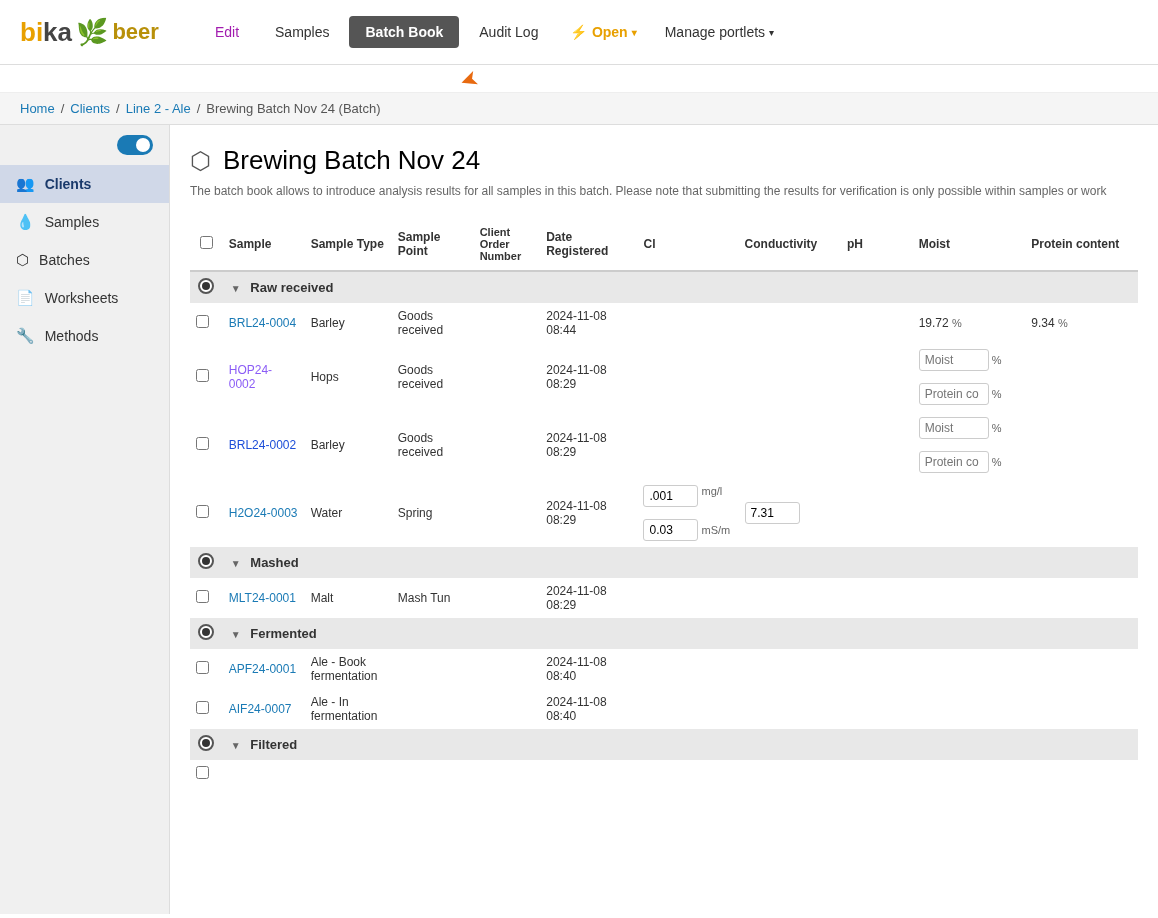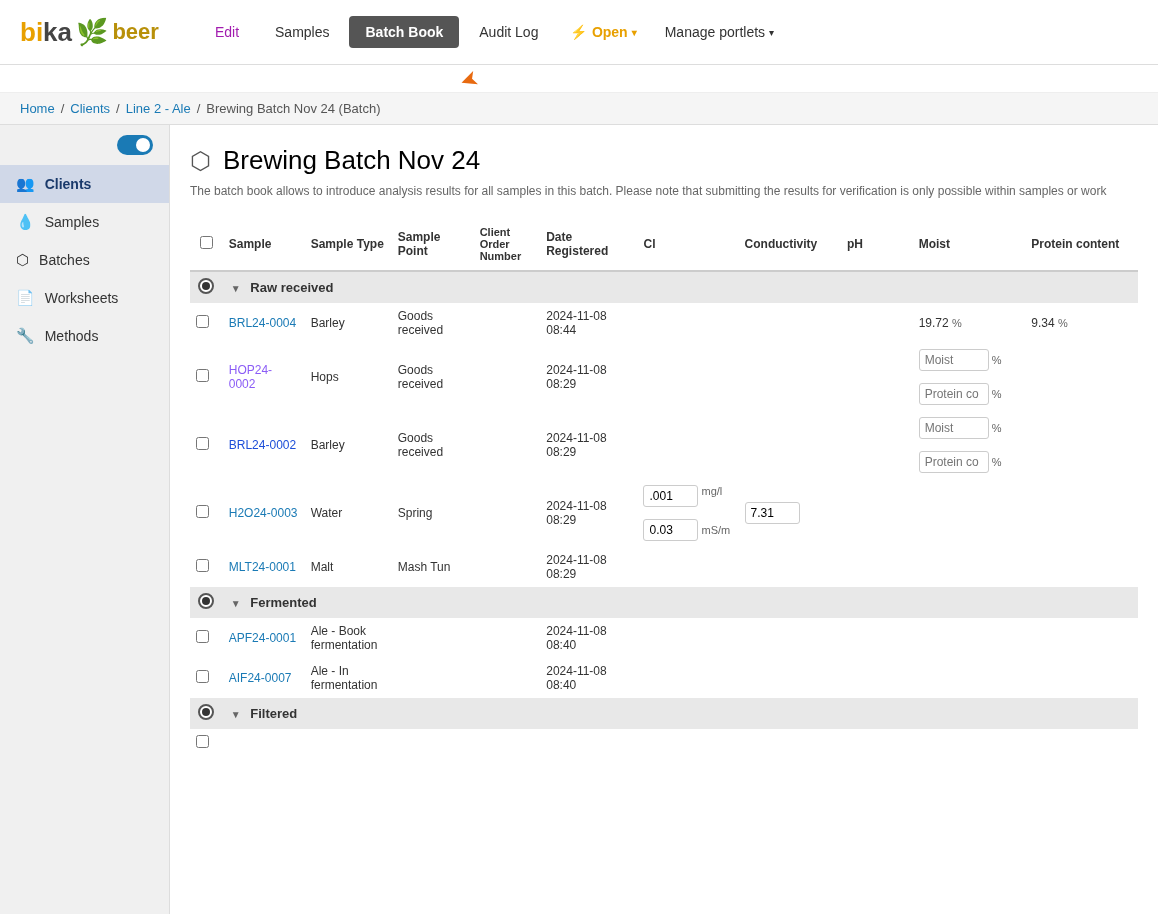--- a/index.html
+++ b/index.html
@@ -193,20 +193,31 @@
             <input type="text" value="0.03" style="width: 55px; border: 1px solid rgb(204, 204, 204); padding: 3px 5px; font-size: 12px; border-radius: 3px;">
             <span style="color:#666; font-size:11px;">mS/m</span>
           </td>
           <td style="padding:6px 6px;">
             <input type="text" value="7.31" style="width: 55px; border: 1px solid rgb(204, 204, 204); padding: 3px 5px; font-size: 12px; border-radius: 3px;">
           </td>
           <td style="padding:6px 6px;"></td>
           <td style="padding:6px 6px;"></td>
         </tr>
 
+        <tr style="background:#e8e8e8;">
+          <td style="padding:6px 8px;">
+            <div style="width:16px; height:16px; border-radius:50%; border:2px solid #555; background:#fff; display:inline-block; position:relative;">
+              <div style="position:absolute; width:8px; height:8px; background:#333; border-radius:50%; top:2px; left:2px;"></div>
+            </div>
+          </td>
+          <td colspan="10" style="padding:6px 8px; font-weight:bold; font-size:13px;">
+            <span style="font-size:10px; margin-right:6px; color:#666;">▼</span>
+            <span>Mashed</span>
+          </td>
+        </tr>
 
         <tr>
           <td style="padding:6px 6px;"><input type="checkbox" style=""></td>
           <td style="padding:6px 6px;"><a style="color:#1a7ab5; text-decoration:none;">MLT24-0001</a></td>
           <td style="padding:6px 6px;">Malt</td>
           <td style="padding:6px 6px;">Mash Tun</td>
           <td style="padding:6px 6px;"></td>
           <td style="padding:6px 6px;">2024-11-08 08:29</td>
           <td style="padding:6px 6px;"></td>
           <td style="padding:6px 6px;"></td>

